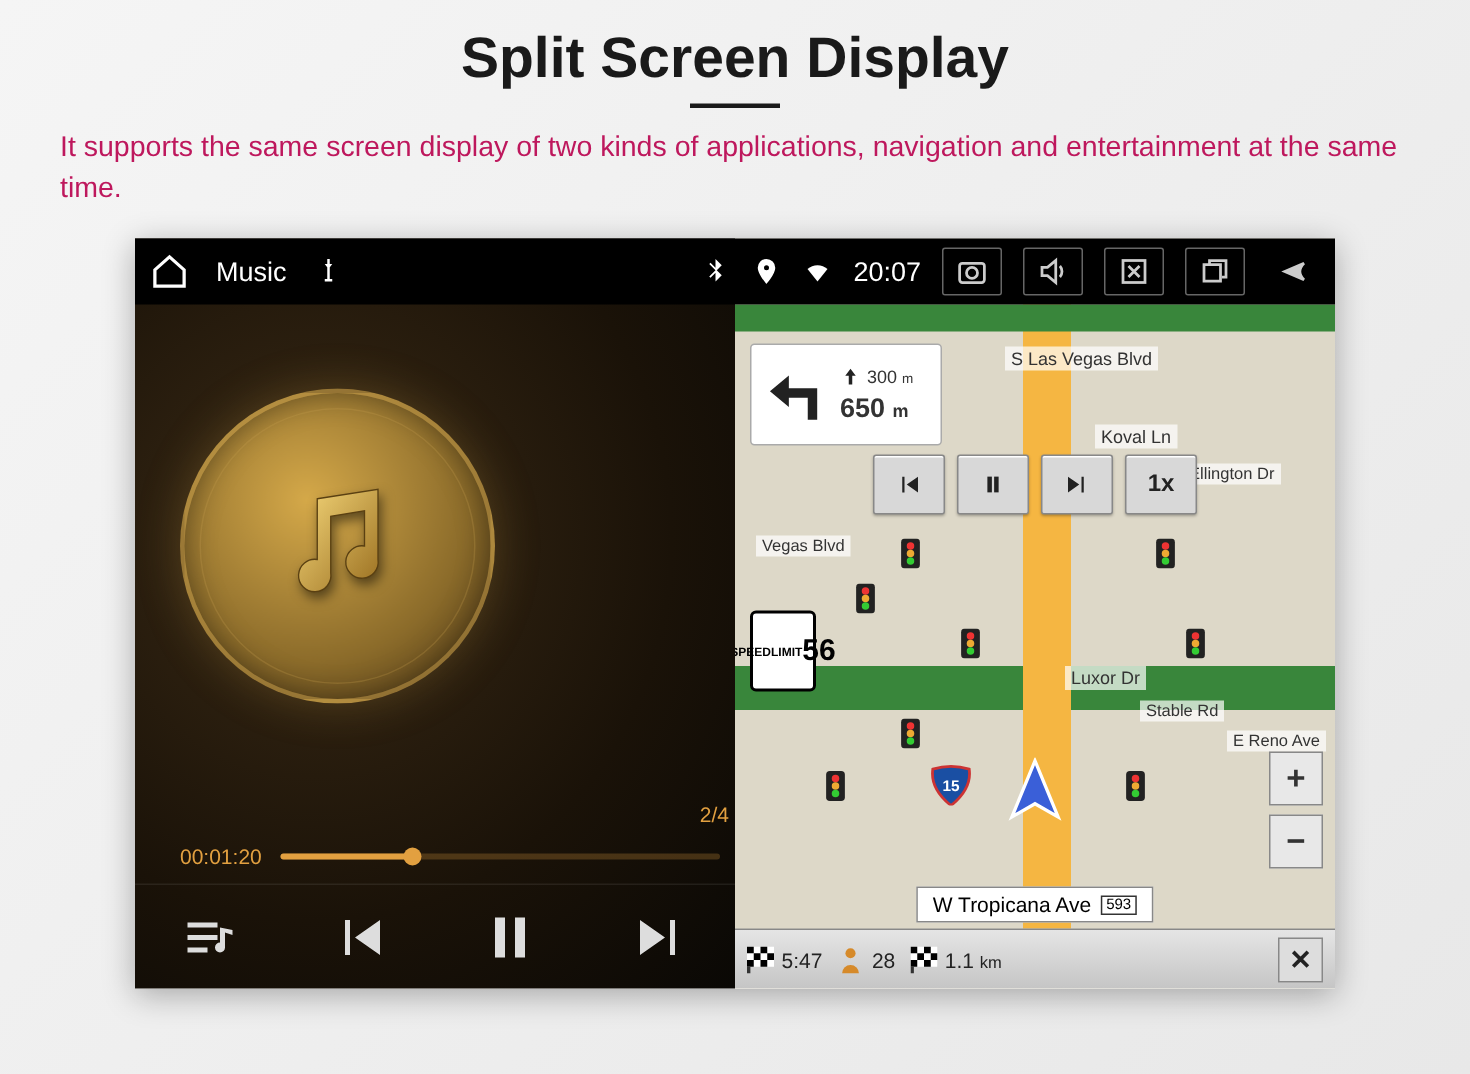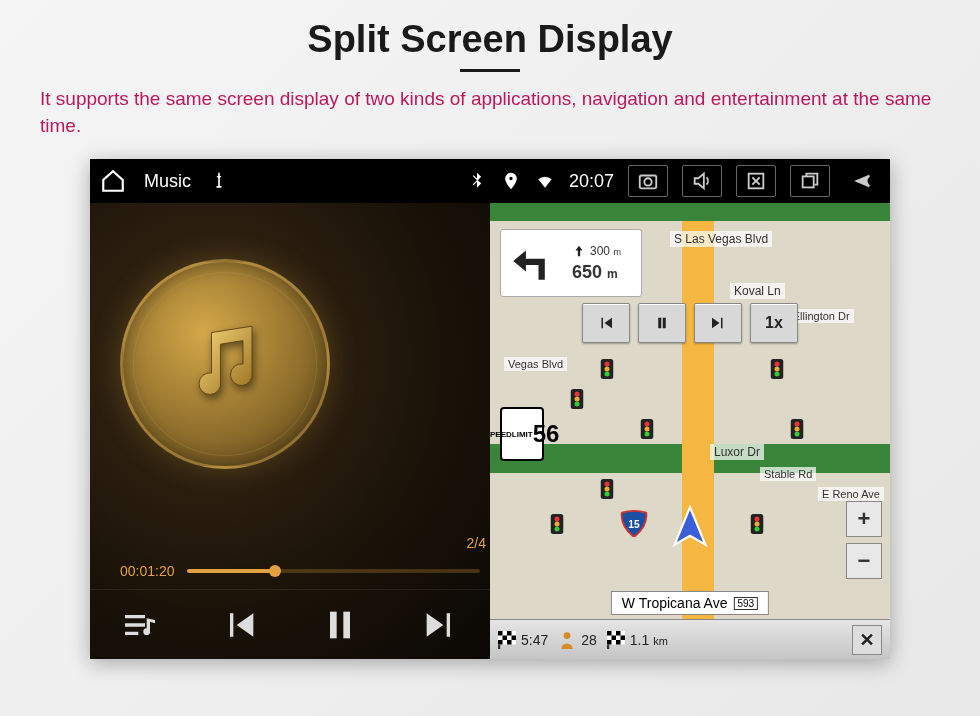--- a/index.html
+++ b/index.html
@@ -190,29 +190,29 @@
 .green-strip {
   position: absolute;
   top: 44px; left: 0; right: 0;
   height: 18px;
   background: #39863b;
 }
 .turn-panel {
   position: absolute;
   top: 70px;
   left: 10px;
-  width: 142px;
+  width: 128px;
   height: 68px;
   background: #fff;
   border: 1px solid #aaa;
   border-radius: 3px;
   display: flex;
   align-items: center;
   padding: 6px;
-  gap: 23px;
+  gap: 11px;
 }
 .turn-arrow { width: 42px; height: 42px; }
 .turn-dist { display: flex; flex-direction: column; font-size: 12px; color: #333; gap: 4px; }
 .turn-main { font-size: 18px; font-weight: 600; }
 .turn-sub { font-size: 12px; }
 .ctrl-row {
   position: absolute;
   top: 144px;
   left: 50%;
   transform: translateX(-50%);
@@ -241,21 +241,21 @@
   background: #fff;
   border: 2px solid #000;
   border-radius: 4px;
   display: flex;
   flex-direction: row;
   align-items: center;
   justify-content: center;
   font-size: 8px;
   font-weight: 700;
 }
-.speed-value { font-size: 24px; }
+.speed-value { font-size: 20px; }
 .street-label {
   position: absolute;
   background: rgba(255,255,255,0.7);
   font-size: 12px;
   color: #333;
   padding: 1px 4px;
   white-space: nowrap;
 }
 .traffic-light {
   position: absolute;

